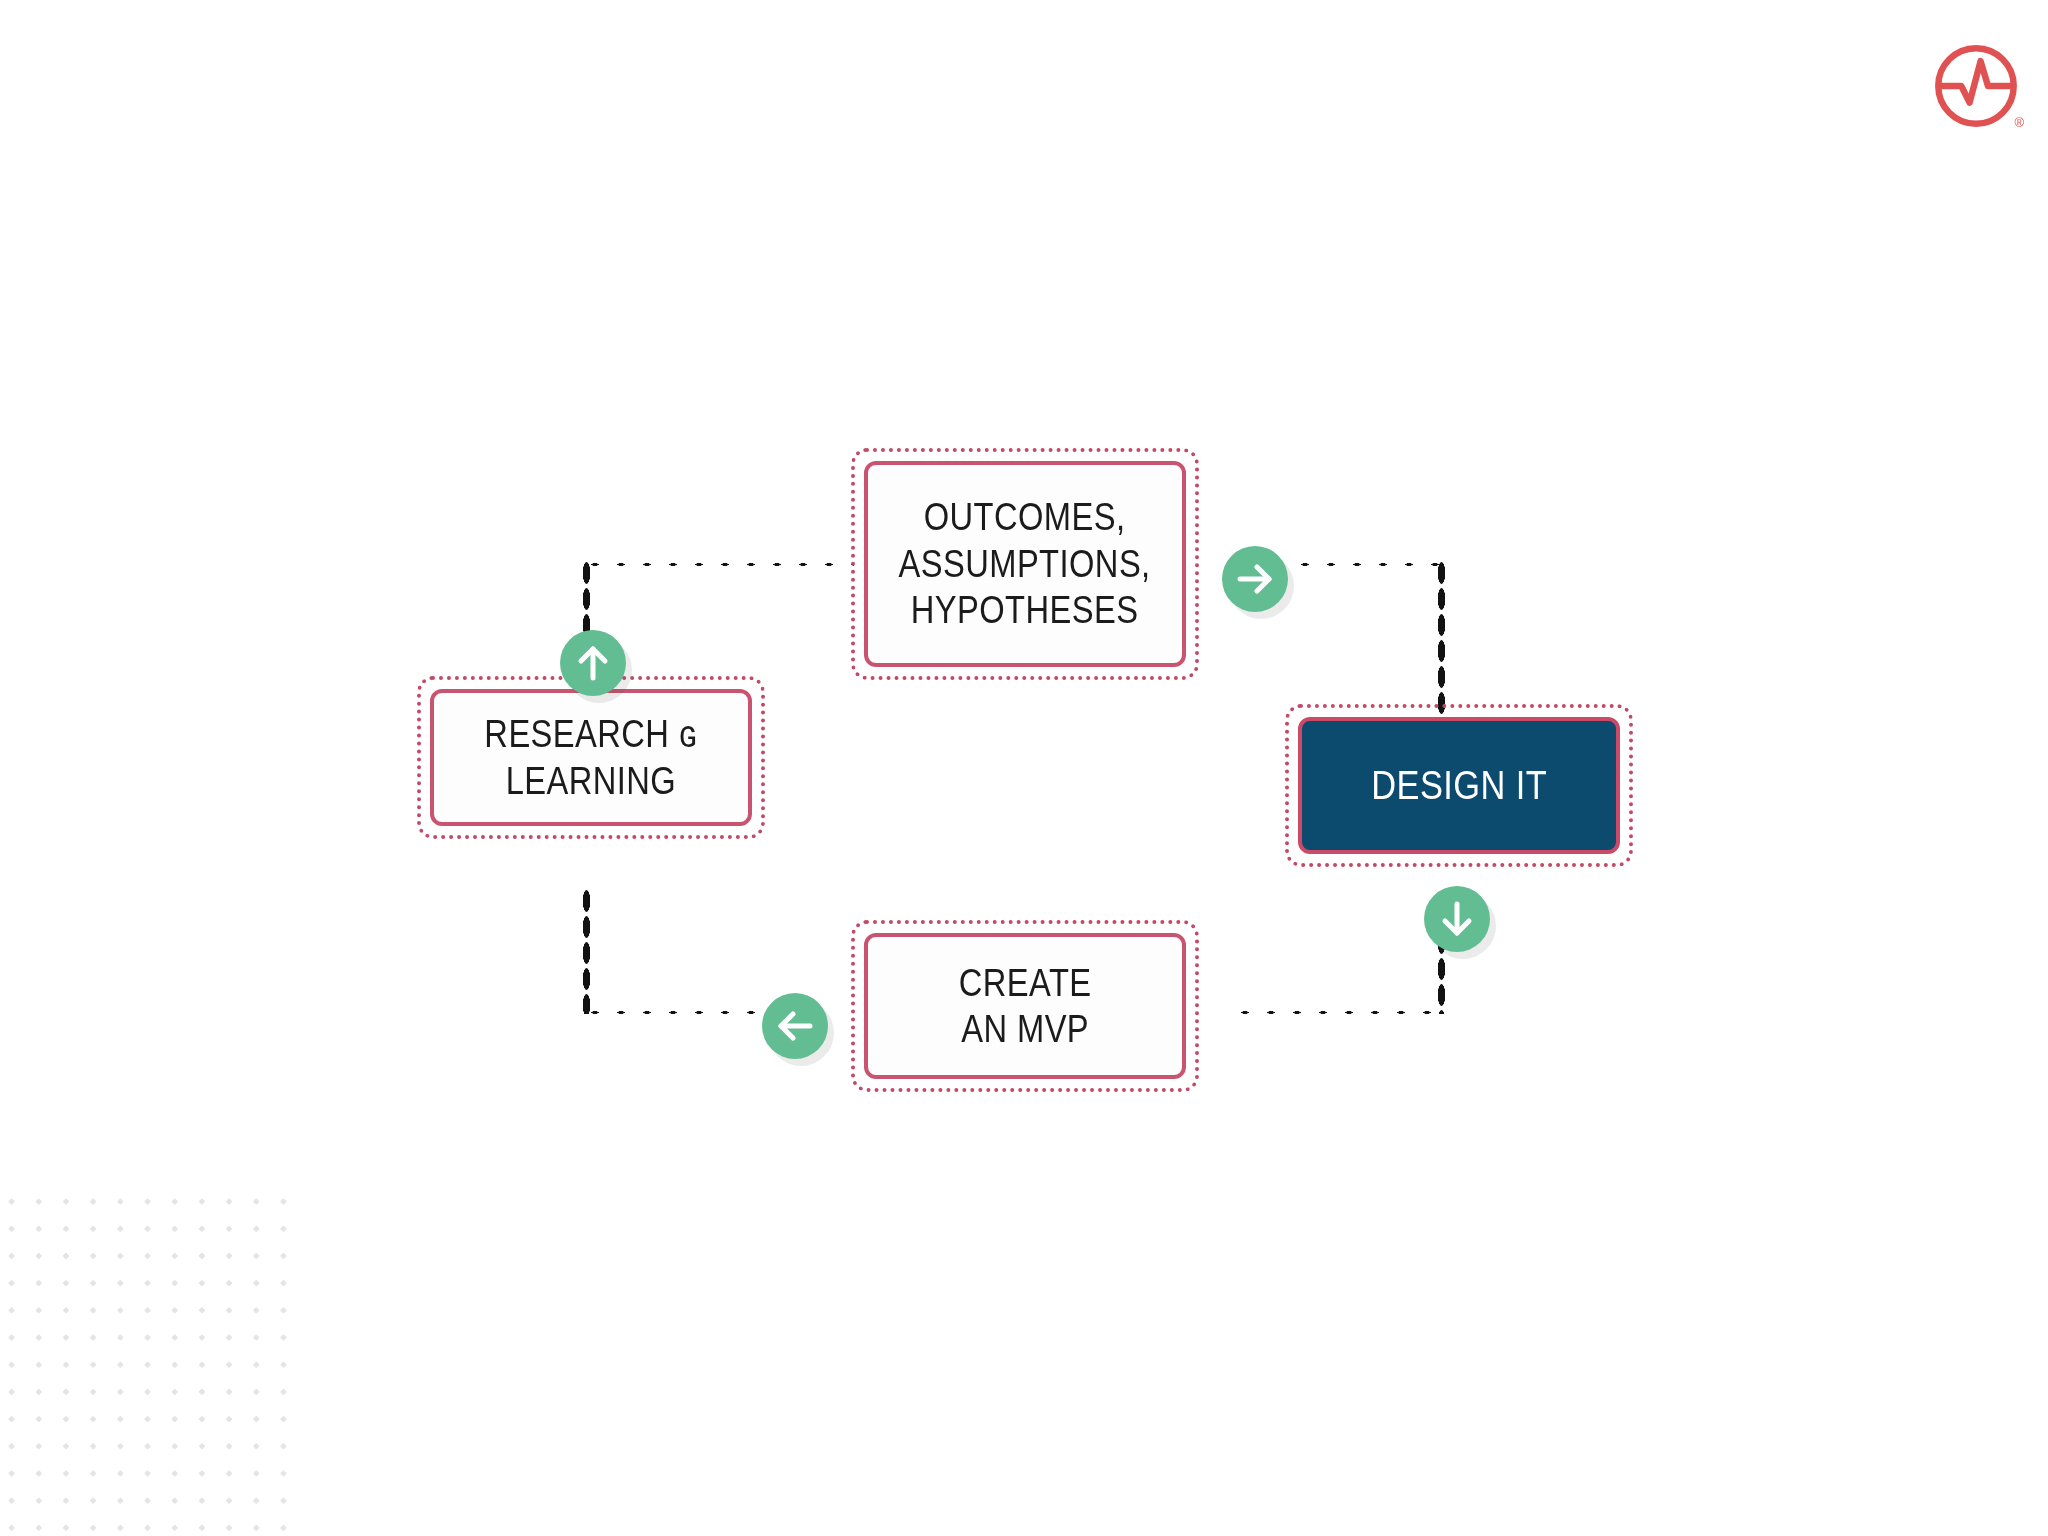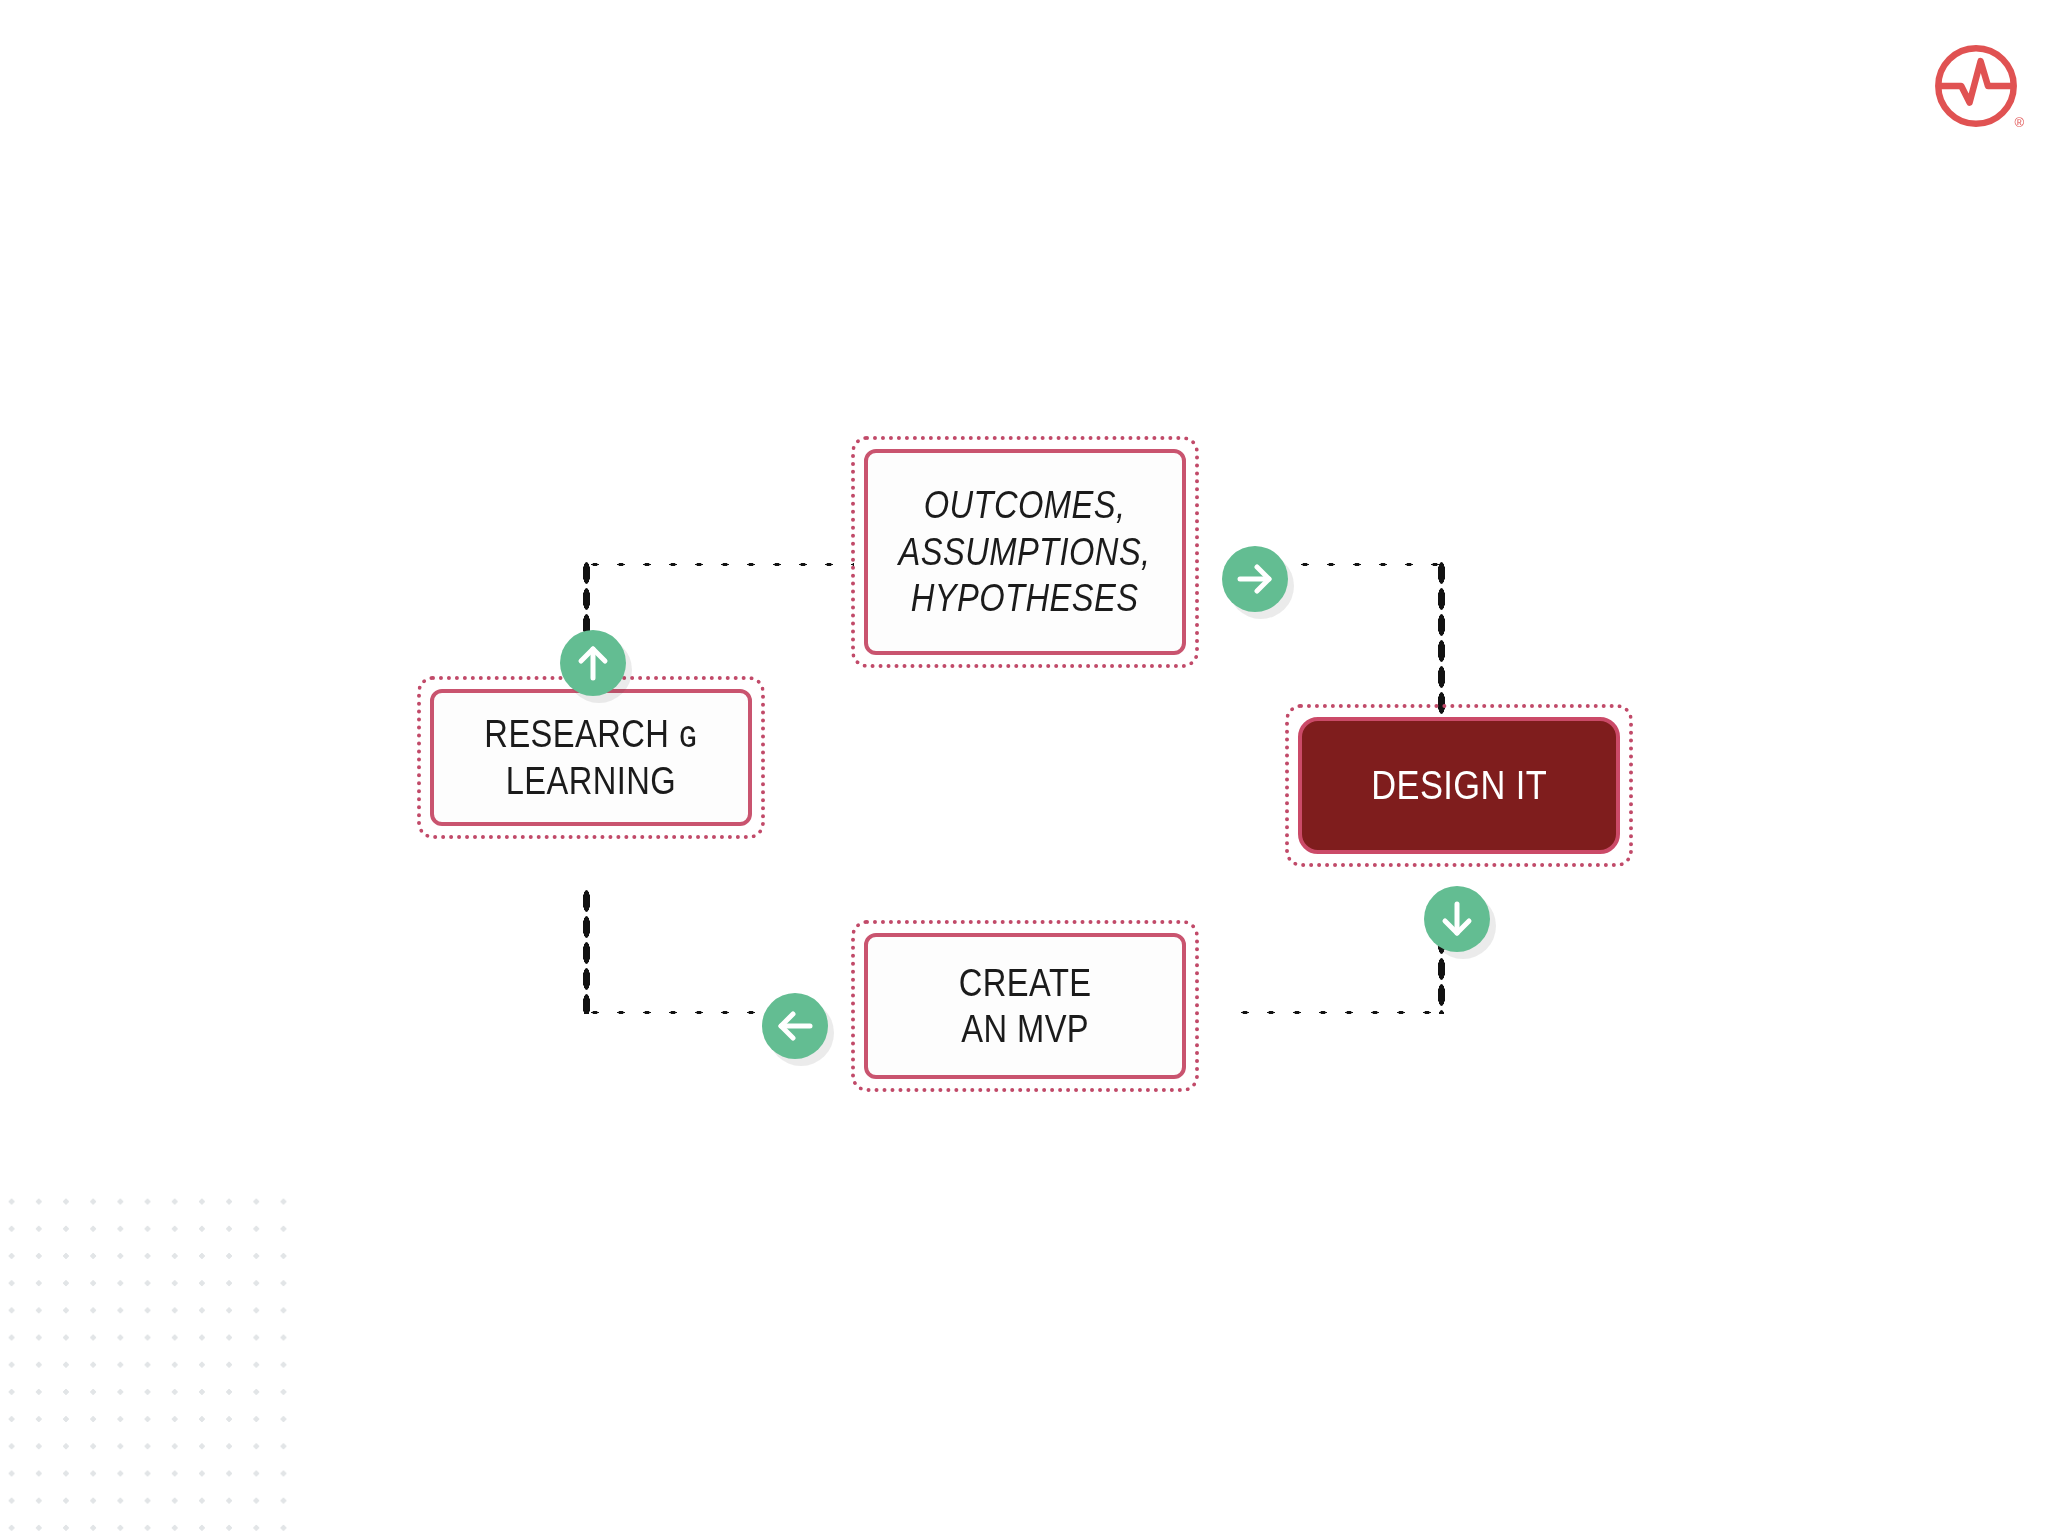--- a/index.html
+++ b/index.html
@@ -97,31 +97,30 @@
     font-family: "Liberation Sans Narrow", "Liberation Sans", sans-serif;
     font-size: 38px;
     font-weight: 400;
     letter-spacing: 0.5px;
     line-height: 1.22;
     color: #1b1b1b;
     transform: scaleX(0.86);
     white-space: pre-line;
   }
   .node.active .node-inner {
-    background: #7f1d1d;
+    background: #0c4a6e;
     border-color: #cb4a68;
-    border-radius: 20px;
   }
   .node.active .node-label {
     color: #ffffff;
     font-size: 40px;
   }
 
   
-  #node-outcomes { left: 851px; top: 436px; width: 348px; height: 232px; font-style: italic; }
+  #node-outcomes { left: 851px; top: 448px; width: 348px; height: 232px; }
   #node-design   { left: 1285px; top: 704px; width: 348px; height: 163px; }
   #node-mvp      { left: 851px; top: 920px; width: 348px; height: 172px; }
   #node-research { left: 417px; top: 676px; width: 348px; height: 163px; }
 
   
   .arrow-puck {
     position: absolute;
     width: 66px;
     height: 66px;
     border-radius: 50%;

